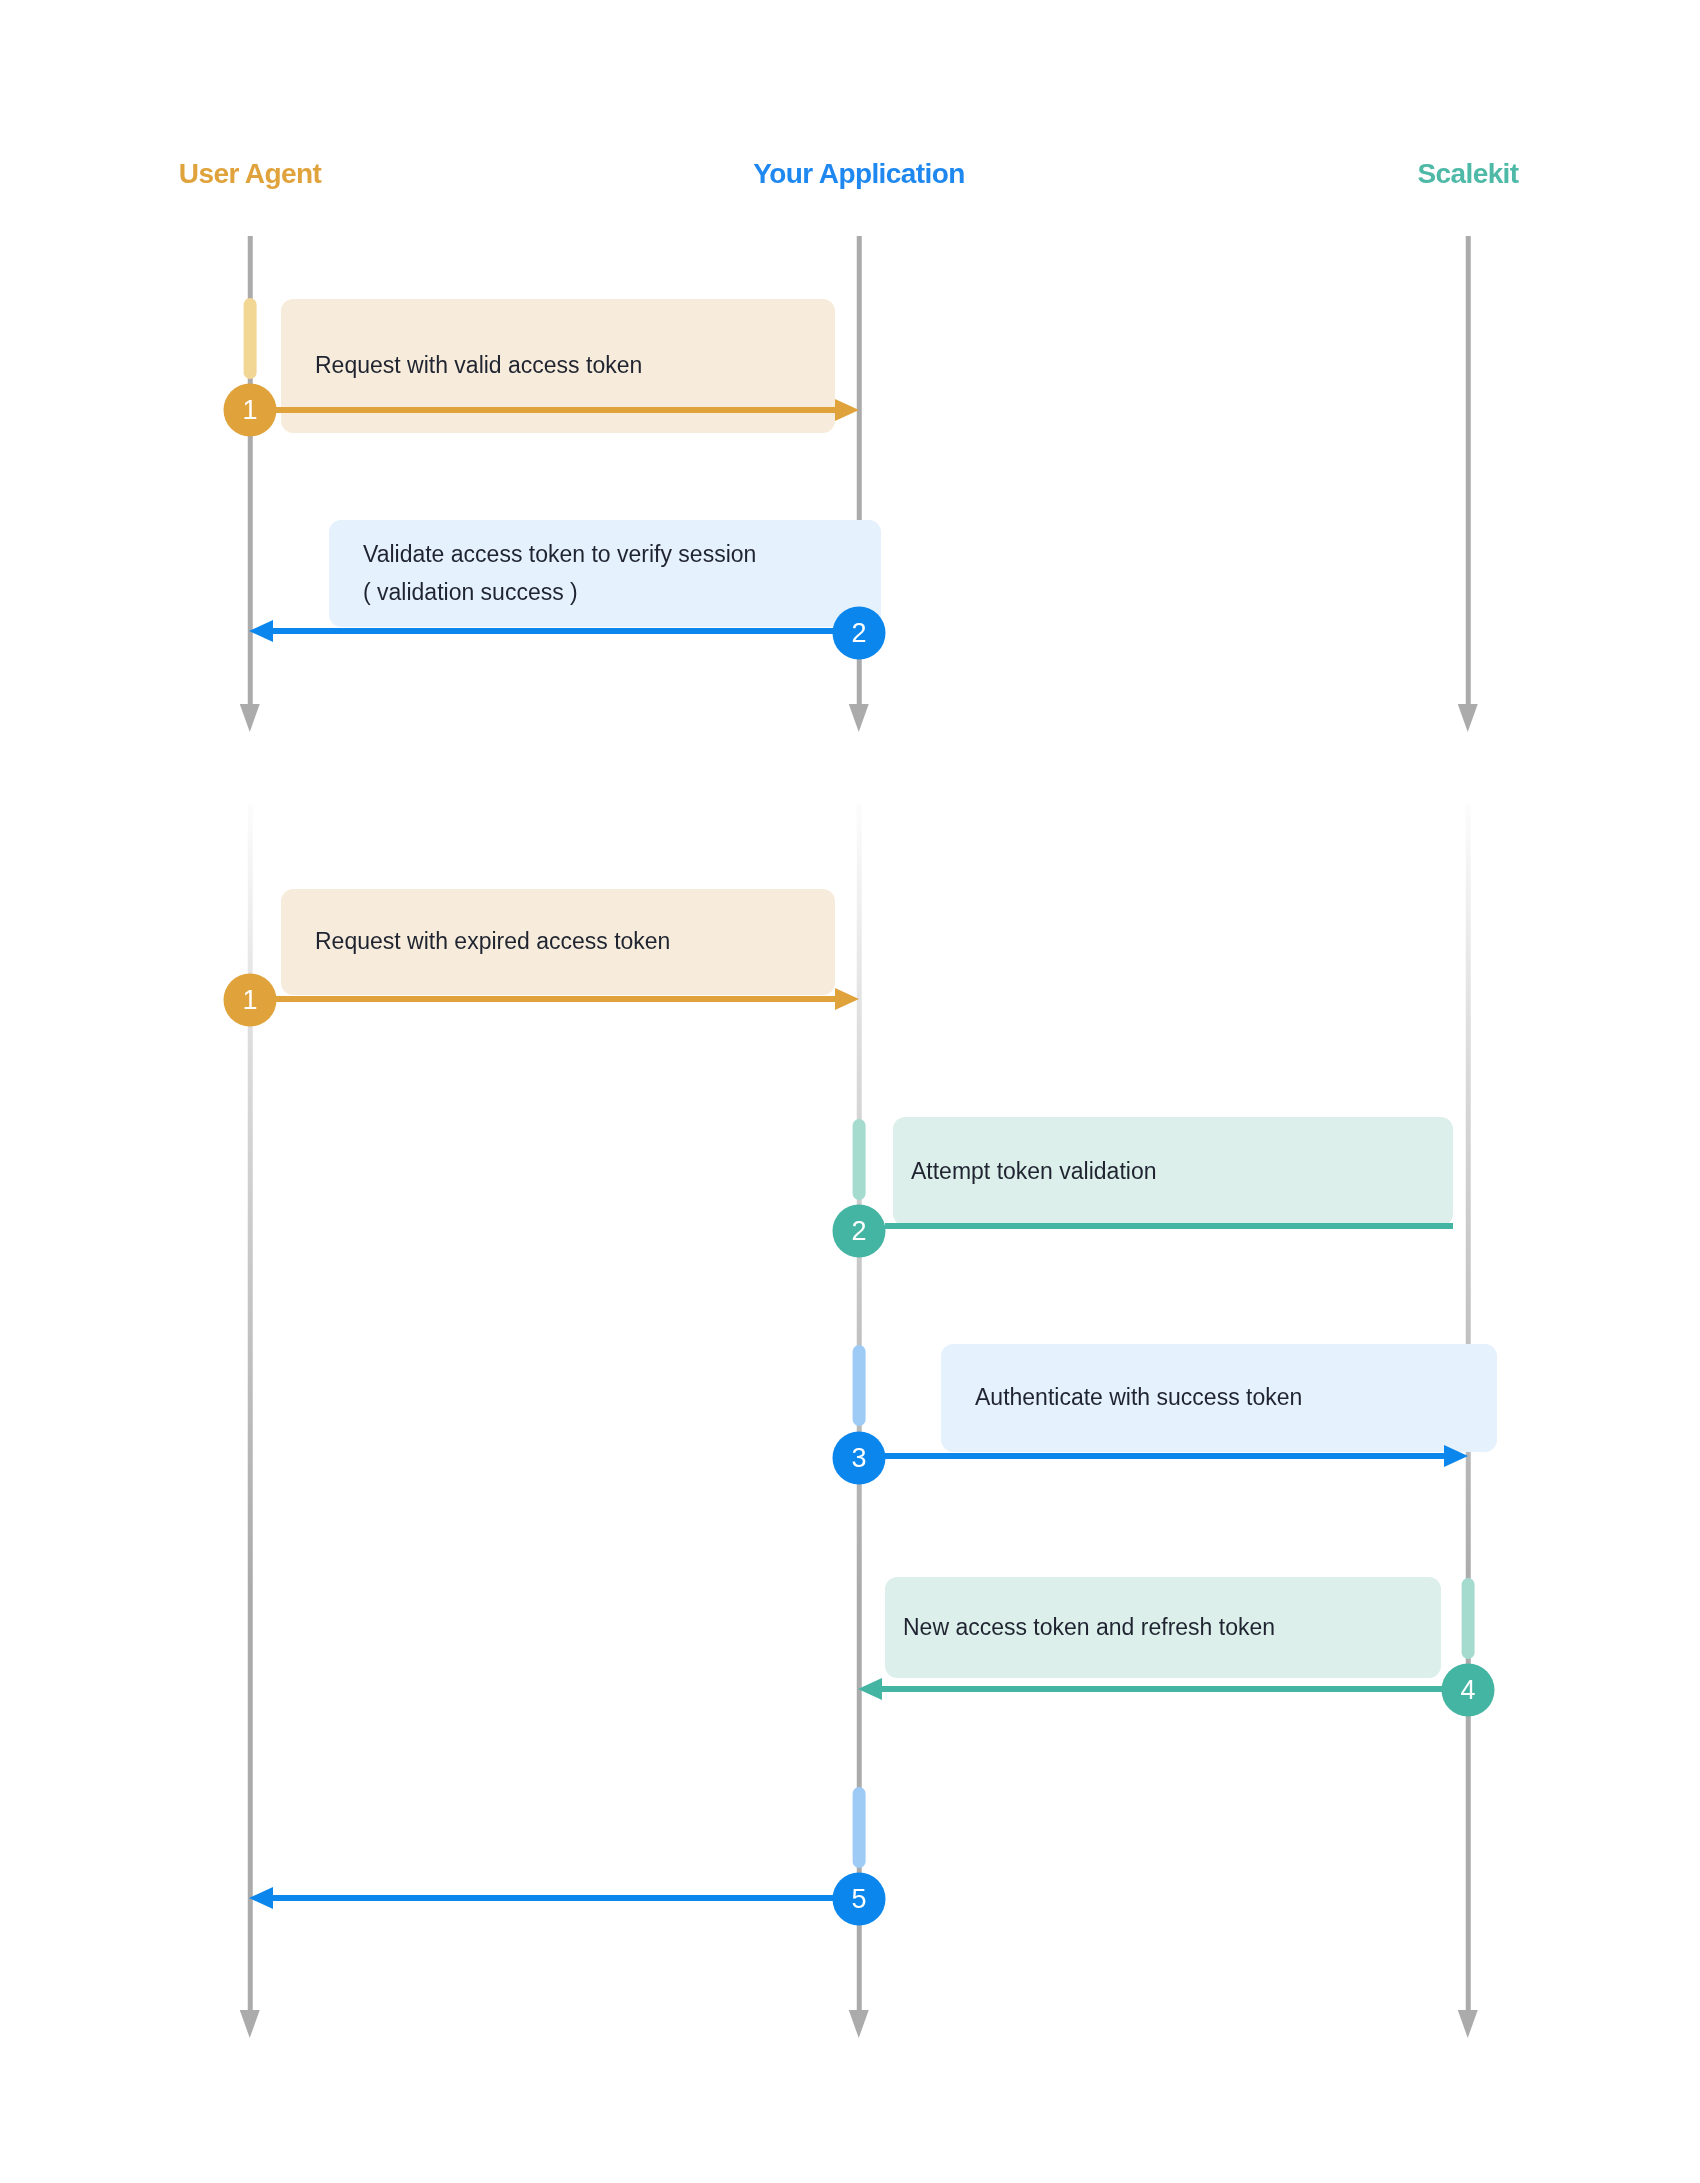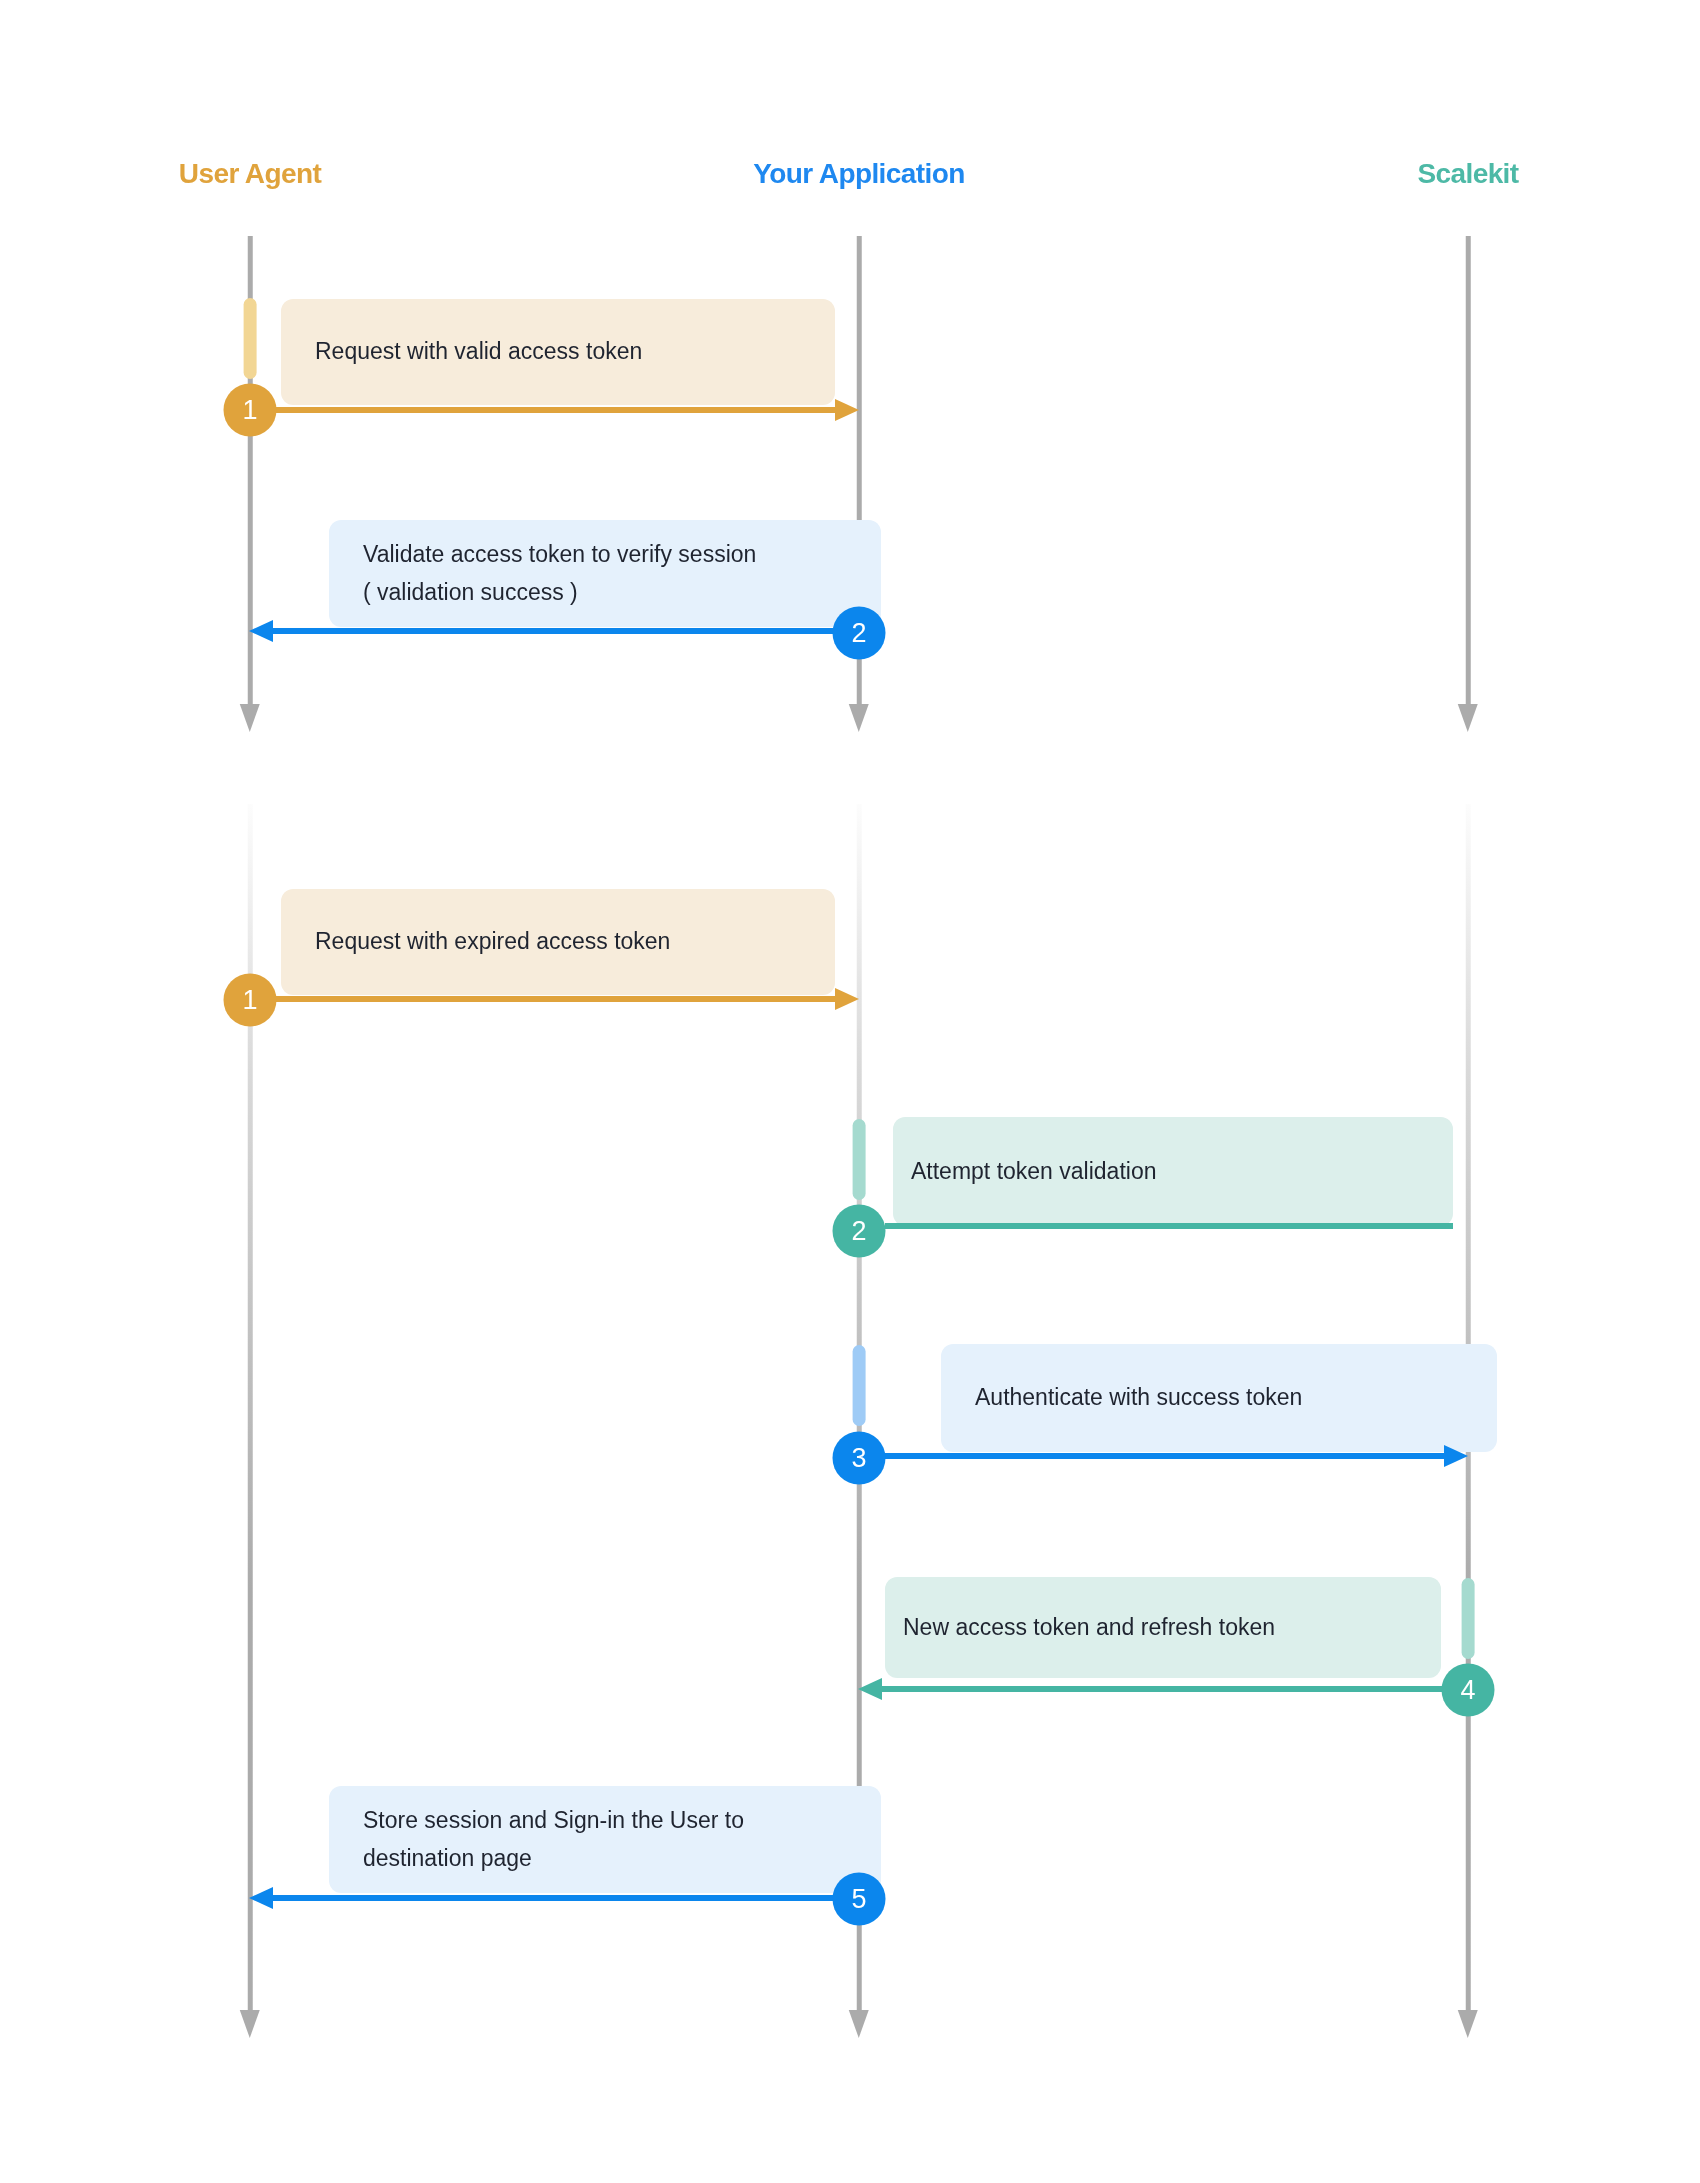--- a/index.html
+++ b/index.html
@@ -89,21 +89,21 @@
   .arrow-blue .shaft{background:var(--blue);}
   .arrow-blue .head-r{border-left-color:var(--blue);}
   .arrow-blue .head-l{border-right-color:var(--blue);}
   .arrow-teal .shaft{background:var(--teal);}
   .arrow-teal .head-l{border-right-color:var(--teal);}
 
   .selfline{position:absolute;height:6.1px;background:var(--teal);}
 
   
   .m11-bar{left:250px;top:298px;height:81px;}
-  .m11-box{left:281px;top:299px;width:554px;height:106px;}
+  .m11-box{left:281px;top:299px;width:554px;height:134px;}
   .m11-arrow{left:253px;top:407px;width:605px;}
   .m11-circle{left:250px;top:410px;}
 
   .m12-bar{left:859px;top:520px;height:81px;}
   .m12-box{left:281px;top:520px;width:552px;height:107px;}
   .m12-arrow{left:250px;top:628px;width:608px;}
   .m12-circle{left:859px;top:633px;}
 
   
   .m21-box{left:281px;top:889px;width:554px;height:106px;}
@@ -198,24 +198,20 @@
   <div class="bubble bubble-teal m24-box">
     <span>New access token and refresh token</span>
   </div>
   <div class="arrow arrow-teal m24-arrow">
     <div class="head head-l"></div>
     <div class="shaft shaft-l"></div>
   </div>
   <div class="circle bg-teal m24-circle">4</div>
 
   <div class="bar bar-blue m25-bar"></div>
-  <div class="bubble bubble-blue m25-box">
-    <span>Store session and Sign-in the User to</span>
-    <span>destination page</span>
-  </div>
   <div class="arrow arrow-blue m25-arrow">
     <div class="head head-l"></div>
     <div class="shaft shaft-l"></div>
   </div>
   <div class="circle bg-blue m25-circle">5</div>
 
 </div>
 
 
 </body></html>

